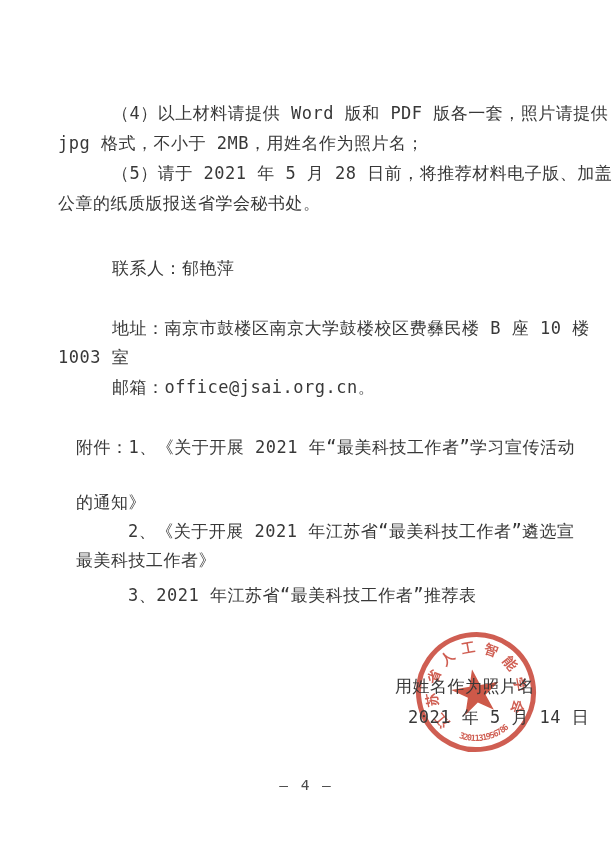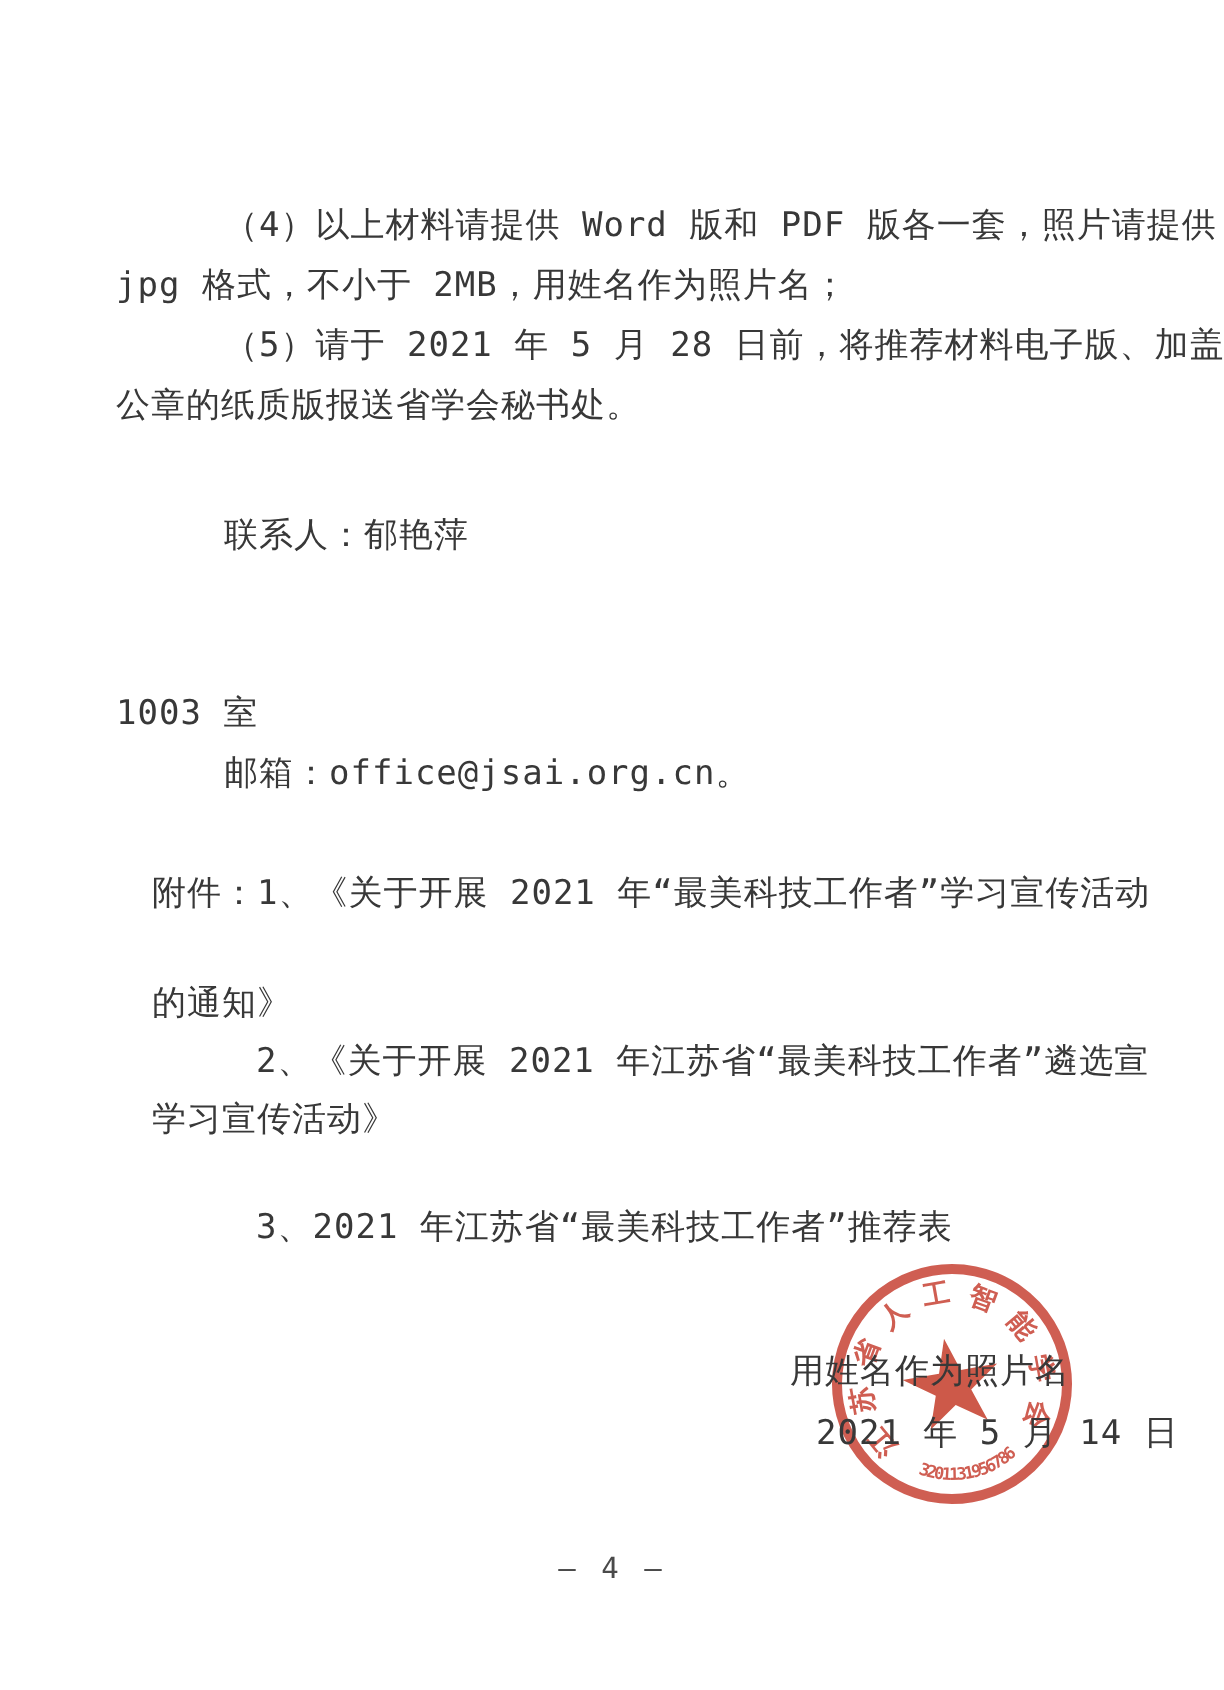--- a/index.html
+++ b/index.html
@@ -73,28 +73,29 @@
 <body>
 
 <div class="page">
 
   <div class="line" style="top:103px;left:112px">（4）以上材料请提供 Word 版和 PDF 版各一套，照片请提供</div>
   <div class="line" style="top:133px;left:58px">jpg 格式，不小于 2MB，用姓名作为照片名；</div>
   <div class="line" style="top:163px;left:112px">（5）请于 2021 年 5 月 28 日前，将推荐材料电子版、加盖</div>
   <div class="line" style="top:258px;left:112px">联系人：郁艳萍</div>
 
   <div class="line" style="top:193px;left:58px">公章的纸质版报送省学会秘书处。</div>
+  <div class="line" style="top:318px;left:112px">地址：南京市鼓楼区南京大学鼓楼校区费彝民楼 B 座 10 楼</div>
   <div class="line" style="top:347px;left:58px">1003 室</div>
   <div class="line" style="top:377px;left:112px">邮箱：office@jsai.org.cn。</div>
 
   <div class="line" style="top:437px;left:76px">附件：1、《关于开展 2021 年“最美科技工作者”学习宣传活动</div>
   <div class="line" style="top:492px;left:76px">的通知》</div>
   <div class="line" style="top:521px;left:128px">2、《关于开展 2021 年江苏省“最美科技工作者”遴选宣</div>
-  <div class="line" style="top:550px;left:76px">学习宣传活动》</div>
-  <div class="line" style="top:604px;left:128px">3、2021 年江苏省“最美科技工作者”推荐表</div>
+  <div class="line" style="top:550px;left:76px">最美科技工作者》</div>
+  <div class="line" style="top:585px;left:128px">3、2021 年江苏省“最美科技工作者”推荐表</div>
 
   <div class="line" style="top:676px;left:395px;z-index:2">用姓名作为照片名</div>
   <div class="line" style="top:707px;left:408px;z-index:2">2021 年 5 月 14 日</div>
 
   <div class="seal">
     <div class="seal-ring"></div>
     <div class="seal-star"></div>
     <div id="seal-arc-text">
         <span class="seal-char" style="transform: rotate(-120deg) translateY(-45px);">江</span>
         <span class="seal-char" style="transform: rotate(-90deg) translateY(-45px);">苏</span>

